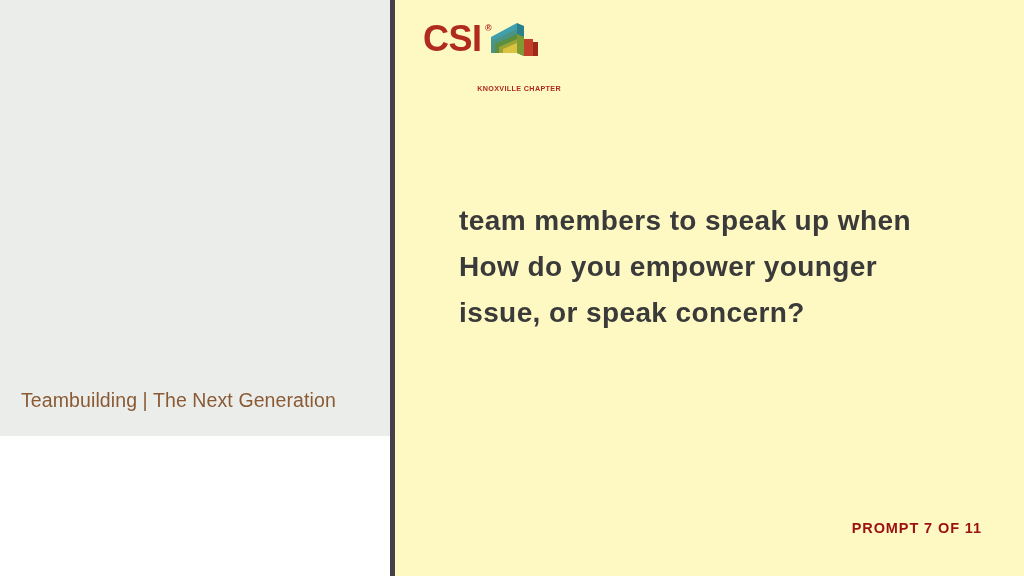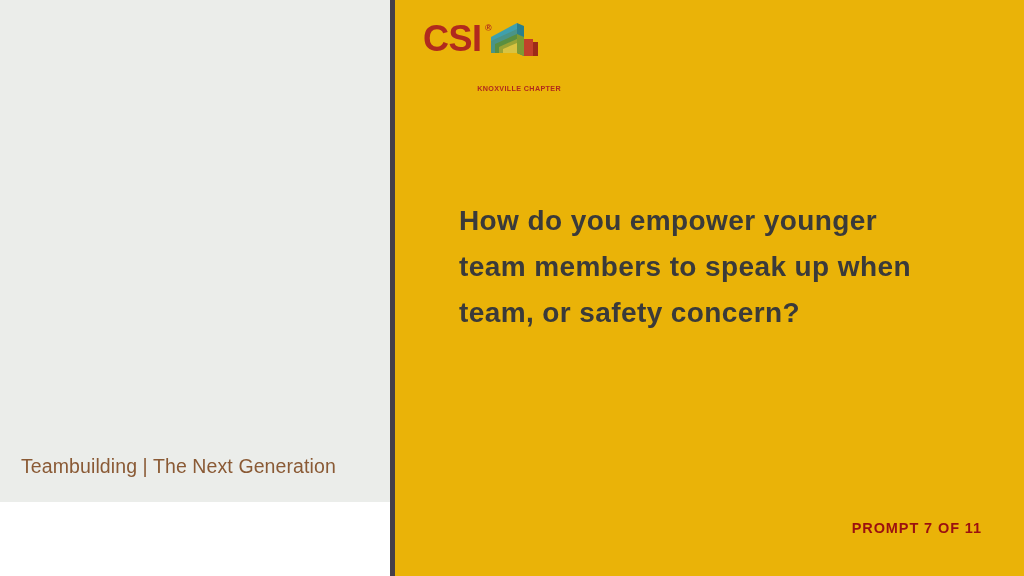--- a/index.html
+++ b/index.html
@@ -20,21 +20,21 @@
     height: 576px;
     background: #ffffff;
   }
 
   
   .left-panel {
     position: absolute;
     left: 0;
     top: 0;
     width: 390px;
-    height: 502px;
+    height: 436px;
     background: #ebedea;
   }
 
   .divider {
     position: absolute;
     left: 390px;
     top: 0;
     width: 5px;
     height: 576px;
     background: #454049;
@@ -56,21 +56,21 @@
     white-space: nowrap;
   }
 
   
   .right-panel {
     position: absolute;
     left: 395px;
     top: 0;
     width: 629px;
     height: 576px;
-    background: #eab308;
+    background: #fef9c3;
   }
 
   
   .logo {
     position: absolute;
     left: 28px;
     top: 22px;
     width: 120px;
     height: 50px;
   }
@@ -176,21 +176,21 @@
           <polygon points="26,0 33,3 33,33 26,30" fill="#2b7f8c"></polygon>
           <polygon points="26,11 33,14 33,33 26,30" fill="#7e9a33"></polygon>
           <rect x="33" y="16" width="9" height="17" fill="#c2402a"></rect>
           <rect x="42" y="19" width="5" height="14" fill="#9d2a18"></rect>
         </svg>
       </span>
       <div class="logo-sub">KNOXVILLE CHAPTER</div>
     </div>
 
     <div class="question">
+      <span class="question-line">team members to speak up when</span>
       <span class="question-line">How do you empower younger</span>
-      <span class="question-line">team members to speak up when</span>
-      <span class="question-line">team, or safety concern?</span>
+      <span class="question-line">issue, or speak concern?</span>
     </div>
 
     <div class="prompt-counter">PROMPT 7 OF 11</div>
 
   </div>
 </div>
 
 </body></html>

